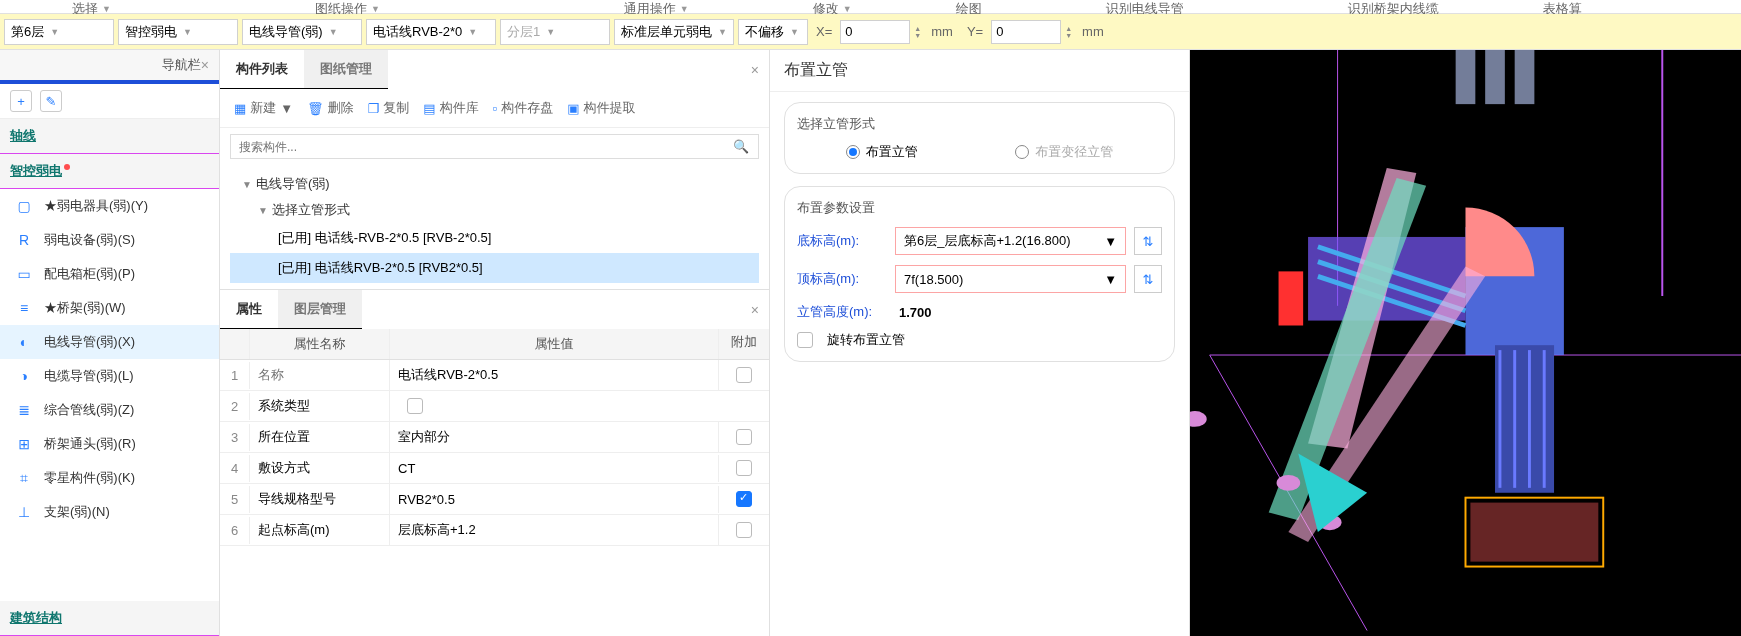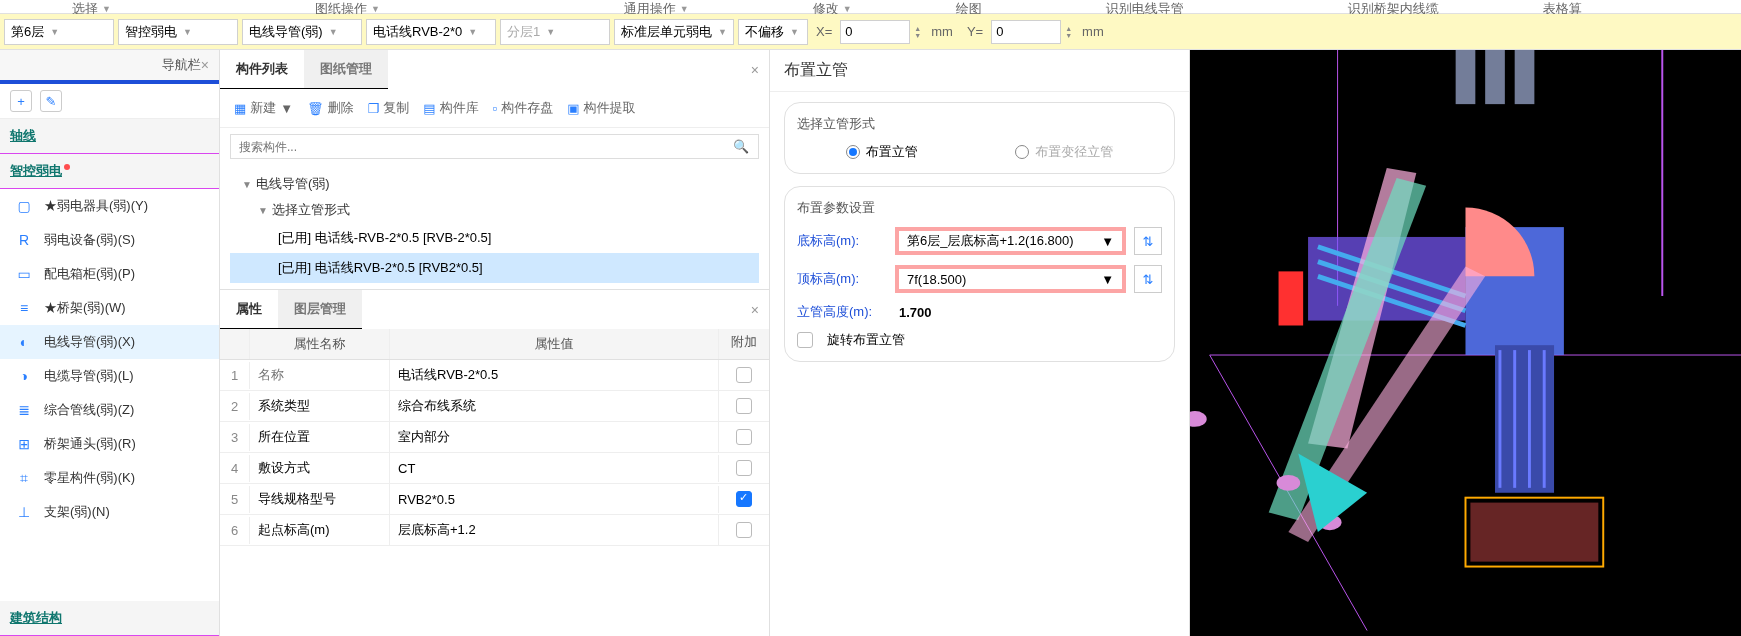--- a/index.html
+++ b/index.html
@@ -70,21 +70,21 @@
 .riser-body { padding: 10px 14px; display: flex; flex-direction: column; gap: 12px; }
 .group-box { border: 1px solid #e0e0e0; border-radius: 16px; padding: 12px; }
 .group-title { color: #555; font-size: 13px; margin-bottom: 10px; }
 .radio-row { display: flex; justify-content: space-around; }
 .radio-opt { display: flex; align-items: center; gap: 6px; cursor: pointer; }
 .radio { width: 14px; height: 14px; border: 1px solid #888; border-radius: 50%; display: inline-block; position: relative; }
 .radio.on::after { content: ""; width: 8px; height: 8px; background: #1677ff; border-radius: 50%; position: absolute; left: 2px; top: 2px; }
 .radio-opt.disabled { color: #aaa; }
 .field-row { display: flex; align-items: center; gap: 8px; }
 .field-label { width: 90px; color: #1d4ed8; }
-.field-input { flex: 1; border: 4px solid #fca5a5; height: 28px; padding: 0 8px; display: flex; align-items: center; justify-content: space-between; }
+.field-input { flex: 1; border: 1px solid #fca5a5; height: 28px; padding: 0 8px; display: flex; align-items: center; justify-content: space-between; }
 .side-btn { width: 28px; height: 28px; border: 1px solid #ccc; display: flex; align-items: center; justify-content: center; color: #2a7fff; cursor: pointer; }
 
 
 .viewport { flex: 1; background: #000; position: relative; overflow: hidden; }
 .viewport svg { position: absolute; inset: 0; }
 
 .hdr-row { display: flex; align-items: center; justify-content: space-between; }
 </style>
 </head>
 <body>
@@ -289,21 +289,20 @@
         <div id="prop-rows">
             <div class="prop-row">
               <div class="pc-idx">1</div>
               <div class="pc-name link">名称</div>
               <div class="pc-val">电话线RVB-2*0.5</div>
               <div class="pc-add"><span class="chk"></span></div>
             </div>
             <div class="prop-row">
               <div class="pc-idx">2</div>
               <div class="pc-name">系统类型</div>
-              <div class="pc-val">综合布线系统</div>
               <div class="pc-add"><span class="chk"></span></div>
             </div>
             <div class="prop-row">
               <div class="pc-idx">3</div>
               <div class="pc-name">所在位置</div>
               <div class="pc-val">室内部分</div>
               <div class="pc-add"><span class="chk"></span></div>
             </div>
             <div class="prop-row">
               <div class="pc-idx">4</div>

